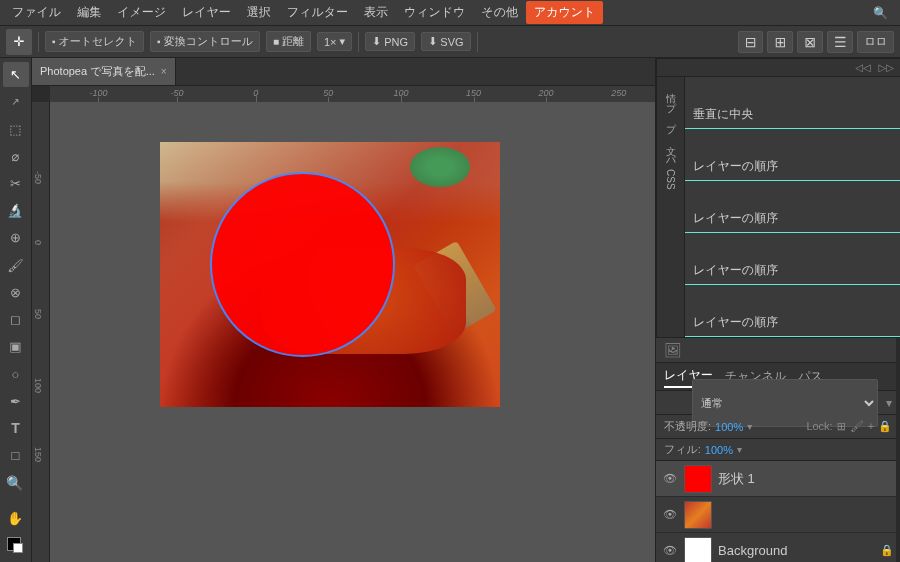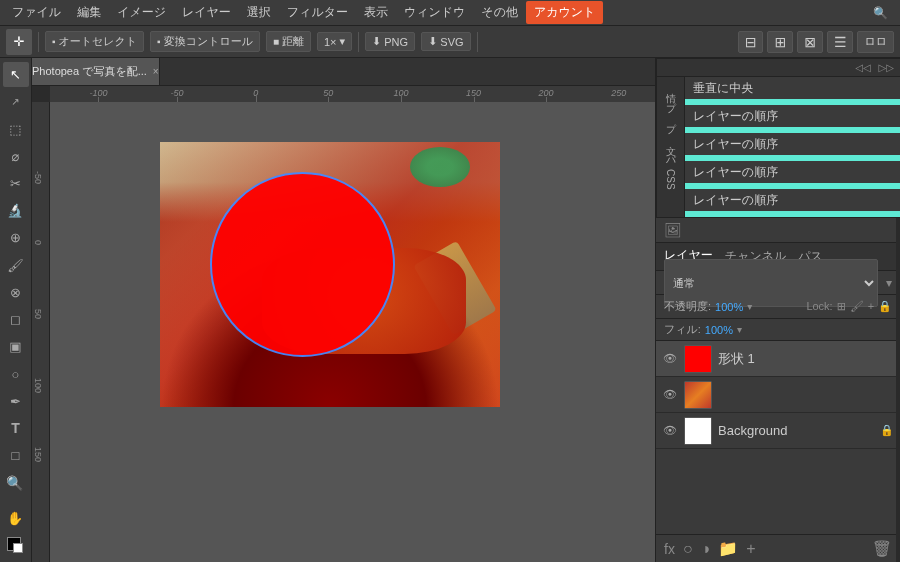--- a/index.html
+++ b/index.html
@@ -115,21 +115,21 @@
       display: flex;
       align-items: center;
       height: 28px;
       background: #333;
       border-bottom: 1px solid #222;
     }
     .tab {
       display: flex;
       align-items: center;
       gap: 6px;
-      padding: 4px 0;
+      padding: 4px 8px;
       background: #555;
       border-right: 1px solid #222;
       font-size: 11px;
       color: #ddd;
       cursor: pointer;
       height: 100%;
     }
     .tab-close {
       color: #aaa;
       font-size: 10px;
@@ -246,22 +246,23 @@
       display: flex;
       gap: 8px;
       color: #888;
       font-size: 10px;
     }
     .dropdown-section {
       display: flex;
       align-items: center;
       height: 28px;
       padding: 0 8px;
-      border-bottom: 6px solid #5eead4;
-      cursor: pointer;
+      border-bottom: 1px solid #5eead4;
+      cursor: pointer;
+      margin-top: 24px;
     }
     .dropdown-section.highlighted { background: #4a90d9; color: #fff; }
     .dropdown-label {
       font-size: 12px;
       color: #ccc;
     }
     .dropdown-section.highlighted .dropdown-label { color: #fff; }
 
     
     .layers-panel {
@@ -298,20 +299,21 @@
       gap: 4px;
     }
     .blend-select {
       flex: 1;
       background: #4a4a4a;
       border: 1px solid #555;
       color: #ccc;
       font-size: 11px;
       padding: 16px 4px;
       border-radius: 2px;
+      margin-left: 28px;
     }
 
     .opacity-row {
       display: flex;
       align-items: center;
       height: 24px;
       padding: 0 8px;
       border-bottom: 1px solid #222;
       gap: 4px;
       font-size: 11px;

